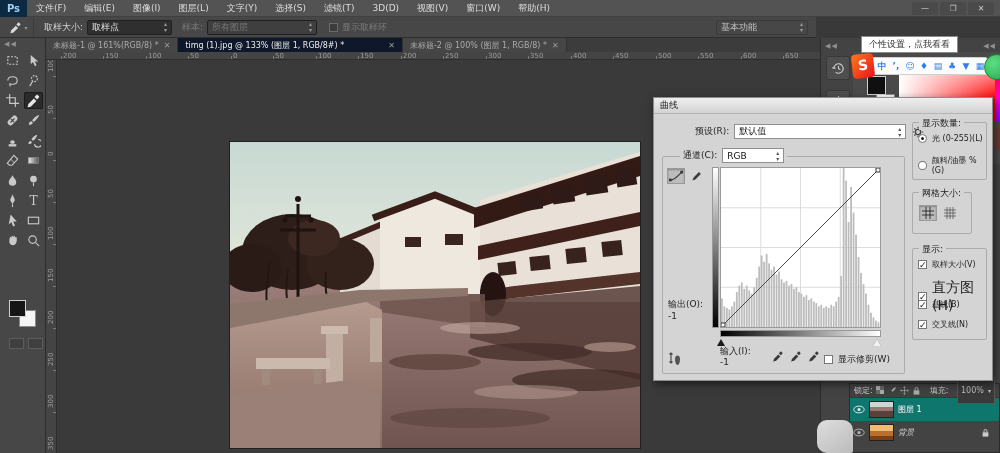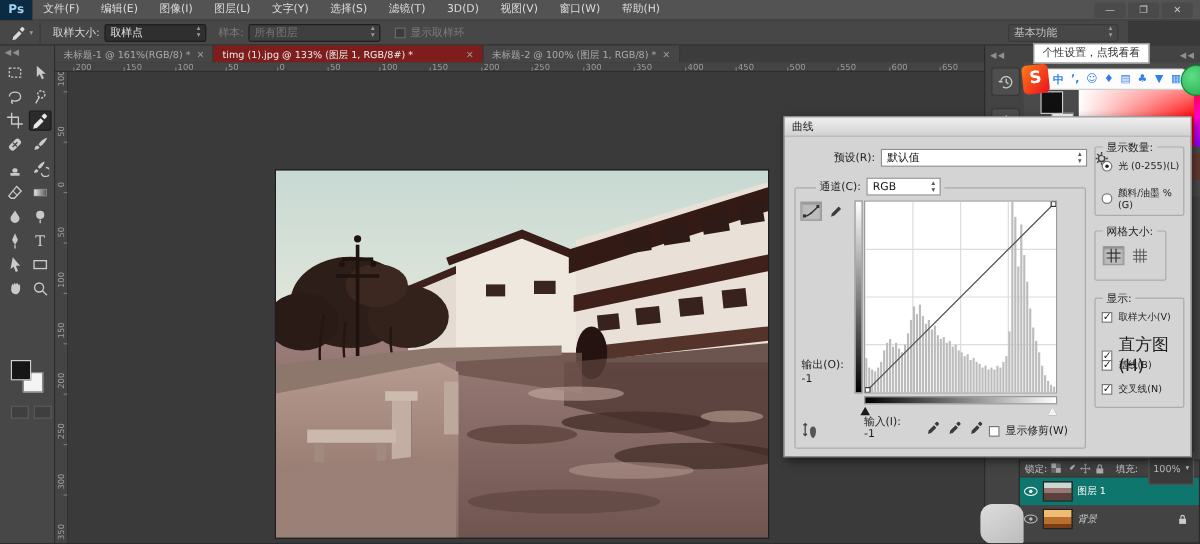--- a/index.html
+++ b/index.html
@@ -13,21 +13,21 @@
   #menubar { left:0; top:0; width:1000px; height:17px; background:#535353; border-bottom:1px solid #404040;
              display:flex; align-items:center; }
   #pslogo { width:27px; height:17px; background:#0d2a43; color:#9fd1f2; font-weight:bold; font-size:10px;
             display:flex; align-items:center; justify-content:center; }
   .menu-item { padding:0 9px; line-height:17px; color:#dcdcdc; font-size:9px; cursor:default; }
   #winctrl { margin-left:auto; display:flex; gap:2px; padding-right:6px; }
   .wbtn { width:26px; height:13px; display:flex; align-items:center; justify-content:center;
           color:#c9c9c9; font-size:8px; background:#4a4a4a; border-radius:2px; }
 
   
-  #optionsbar { left:0; top:17px; width:940px; height:21px; background:#474747; border-bottom:1px solid #2e2e2e;
+  #optionsbar { left:0; top:17px; width:816px; height:21px; background:#474747; border-bottom:1px solid #2e2e2e;
                 display:flex; align-items:center; }
   #tool-thumb { width:30px; height:17px; margin-left:4px; border-right:1px solid #3a3a3a;
                 display:flex; align-items:center; justify-content:center; gap:2px; }
   .opt-label { color:#d6d6d6; margin:0 4px 0 10px; }
   .opt-label.dis, .dis { color:#7c7c7c; }
   .dd { height:15px; background:#2f2f2f; border:1px solid #1f1f1f; border-radius:2px;
         display:flex; align-items:center; padding:0 4px; gap:6px; color:#e2e2e2; }
   .dd.disabled { background:#3f3f3f; color:#777; }
   .spin { font-size:6px; line-height:6px; color:#9a9a9a; }
   .cb-gray { width:9px; height:9px; border:1px solid #6b6b6b; background:#3c3c3c; margin:0 4px 0 12px; }
@@ -41,21 +41,21 @@
   .tool.sel { background:#2b2b2b; box-shadow:inset 0 0 0 1px #1c1c1c; }
   #swatches { left:9px; top:262px; width:30px; height:30px; }
   #fg { left:0; top:0; width:17px; height:17px; background:#161616; border:1px solid #cfcfcf; z-index:2;}
   #bg2 { left:10px; top:10px; width:17px; height:17px; background:#f4f4f4; border:1px solid #8a8a8a; }
   .mini-btn { width:15px; height:11px; border:1px solid #5c5c5c; background:#3f3f3f; }
 
   
   #tabbar { left:46px; top:38px; width:774px; height:14px; background:#3c3c3c; display:flex; }
   .tab { display:flex; align-items:center; gap:5px; padding:0 7px; font-size:8px; color:#aaa;
          background:#464646; border-right:1px solid #333; white-space:nowrap; }
-  .tab.active { background:#7f1d1d; color:#ececec;gap:44px; }
+  .tab.active { background:#0f172a; color:#ececec;gap:44px; }
   .tab .x { color:#999; font-size:8px; }
   #hruler { left:46px; top:52px; width:774px; height:8px; background:#444; border-bottom:1px solid #2e2e2e; overflow:hidden; }
   #vruler { left:46px; top:60px; width:11px; height:393px; background:#444; border-right:1px solid #2e2e2e; overflow:hidden; }
   .rlabel { position:absolute; font-size:7px; color:#9d9d9d; line-height:8px; }
   .rtick  { position:absolute; background:#7a7a7a; }
   #ruler-corner { left:46px; top:52px; width:11px; height:8px; background:#505050; border:1px solid #2e2e2e; }
 
   
   #canvas { left:57px; top:60px; width:763px; height:393px; background:#3a3a3a; }
   #photo { left:230px; top:142px; width:410px; height:306px; box-shadow:0 0 0 1px #1f1f1f; }

